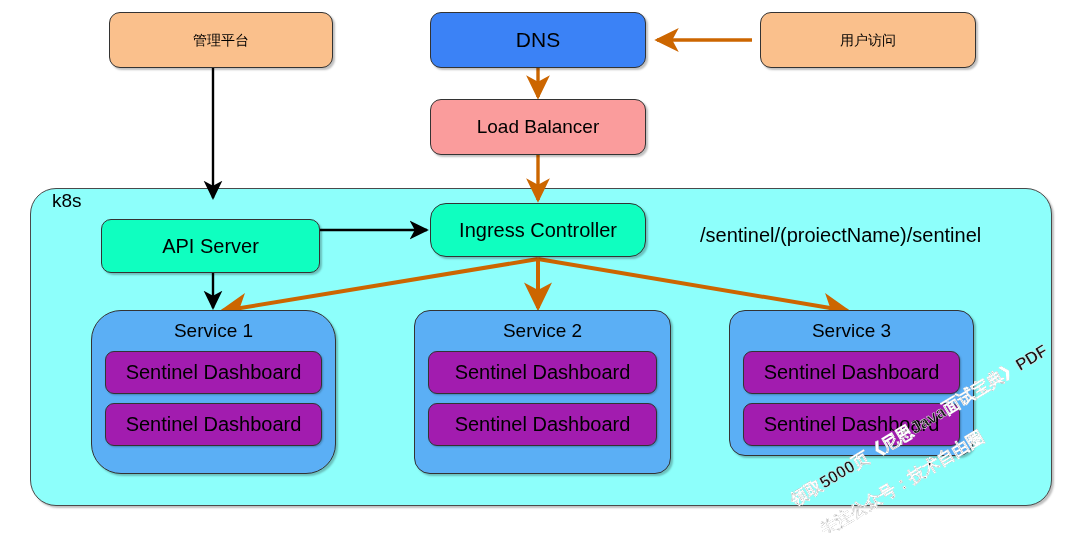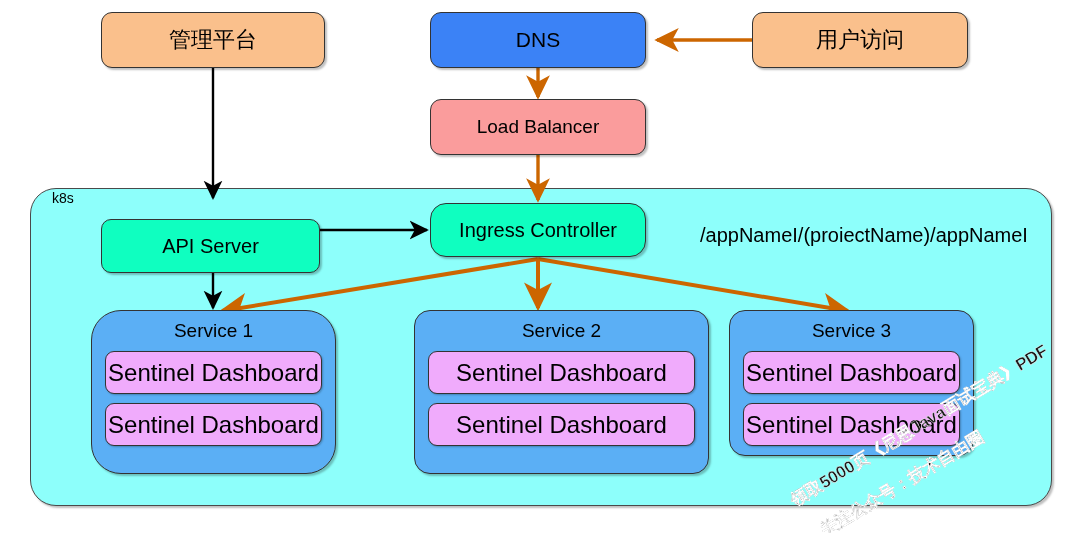--- a/index.html
+++ b/index.html
@@ -31,47 +31,47 @@
     box-sizing: border-box;
     display: flex;
     align-items: center;
     justify-content: center;
     text-align: center;
     color: #000000;
     border: 1px solid #333333;
     box-shadow: 2px 2px 2px rgba(0,0,0,0.25);
     line-height: 1.15;
   }
-  .node-orange   { background: #fac08c; border-radius: 11px; font-size: 22px; }
+  .node-orange   { background: #fac08c; border-radius: 11px; font-size: 14px; margin-left: 8px; }
   .node-blue     { background: #3b82f6; border-radius: 11px; font-size: 21px; }
   .node-pink     { background: #fa9c9c; border-radius: 11px; font-size: 19px; }
   .node-green    { background: #0fffc0; border-radius: 10px; font-size: 20px; }
   .node-service  { background: #5baff5; border-radius: 16px; font-size: 19px;
                    display: block; padding-top: 9px; }
-  .node-dash     { background: #f0abfc; border-radius: 9px; font-size: 24px;
+  .node-dash     { background: #a21caf; border-radius: 9px; font-size: 20px;
                    border: 1px solid #333333; box-shadow: 1px 1px 2px rgba(0,0,0,0.25);
                    height: 41px; margin: 9px 13px 0 13px;
                    display: flex; align-items: center; justify-content: center; }
   .service-title { text-align: center; font-size: 19px; color: #000; }
   .k8s-box {
     position: absolute;
     box-sizing: border-box;
     background: #8dfffb;
     border: 1px solid #4a4a4a;
     border-radius: 26px;
     box-shadow: 2px 2px 2px rgba(0,0,0,0.25);
     z-index: 1;
   }
   .free-label {
     position: absolute;
     color: #000000;
     z-index: 4;
     white-space: nowrap;
   }
-  #k8s-label { font-size: 14px; }
+  #k8s-label { font-size: 19px; }
   #path-label { font-size: 20px; }
   .watermark {
     position: absolute;
     z-index: 6;
     white-space: nowrap;
     color: #1a1a1a;
     font-size: 17px;
     font-weight: 600;
     -webkit-text-stroke: 0.4px #ffffff;
     transform-origin: left top;
@@ -79,21 +79,21 @@
 </style>
 </head>
 <body>
 
 <div id="canvas">
 
   <div class="k8s-box" id="k8s-box" style="left:30px; top:188px; width:1022px; height:318px;"></div>
 
   <span class="free-label" id="k8s-label" style="left:52px; top:190px;">k8s</span>
 
-  <span class="free-label" id="path-label" style="left:700px; top:224px;">/appNameI/(proiectName)/appNameI</span>
+  <span class="free-label" id="path-label" style="left:700px; top:224px;">/sentinel/(proiectName)/sentinel</span>
 
   <svg id="edges" class="layer">
     <defs>
       <marker id="ah-black" markerWidth="9" markerHeight="9" refX="7.2" refY="4.5" orient="auto" markerUnits="strokeWidth">
         <path d="M0,0.6 L8,4.5 L0,8.4 L2.1,4.5 Z" fill="#000000"></path>
       </marker>
       <marker id="ah-orange" markerWidth="8" markerHeight="8" refX="6.4" refY="4" orient="auto" markerUnits="strokeWidth">
         <path d="M0,0.5 L7.2,4 L0,7.5 L1.9,4 Z" fill="#cc6600"></path>
       </marker>
     </defs>
@@ -128,21 +128,21 @@
   <div class="node node-green" style="left:101px; top:203px; width:219px; height:54px; z-index:3;margin-top:16px;">API Server</div>
 
   <div class="node node-green" style="left:430px; top:203px; width:216px; height:54px; z-index:3;border-radius:16px;">Ingress Controller</div>
 
   <div class="node node-service" style="left:91px; top:310px; width:245px; height:164px; z-index:3;border-radius:30px;">
     <div class="service-title">Service 1</div>
     <div class="node-dash">Sentinel Dashboard</div>
     <div class="node-dash">Sentinel Dashboard</div>
   </div>
 
-  <div class="node node-service" style="left:414px; top:310px; width:295px; height:164px; z-index:3;">
+  <div class="node node-service" style="left:414px; top:310px; width:257px; height:164px; z-index:3;">
     <div class="service-title">Service 2</div>
     <div class="node-dash">Sentinel Dashboard</div>
     <div class="node-dash">Sentinel Dashboard</div>
   </div>
 
   <div class="node node-service" style="left:729px; top:310px; width:245px; height:146px; z-index:3;">
     <div class="service-title">Service 3</div>
     <div class="node-dash">Sentinel Dashboard</div>
     <div class="node-dash">Sentinel Dashboard</div>
   </div>

